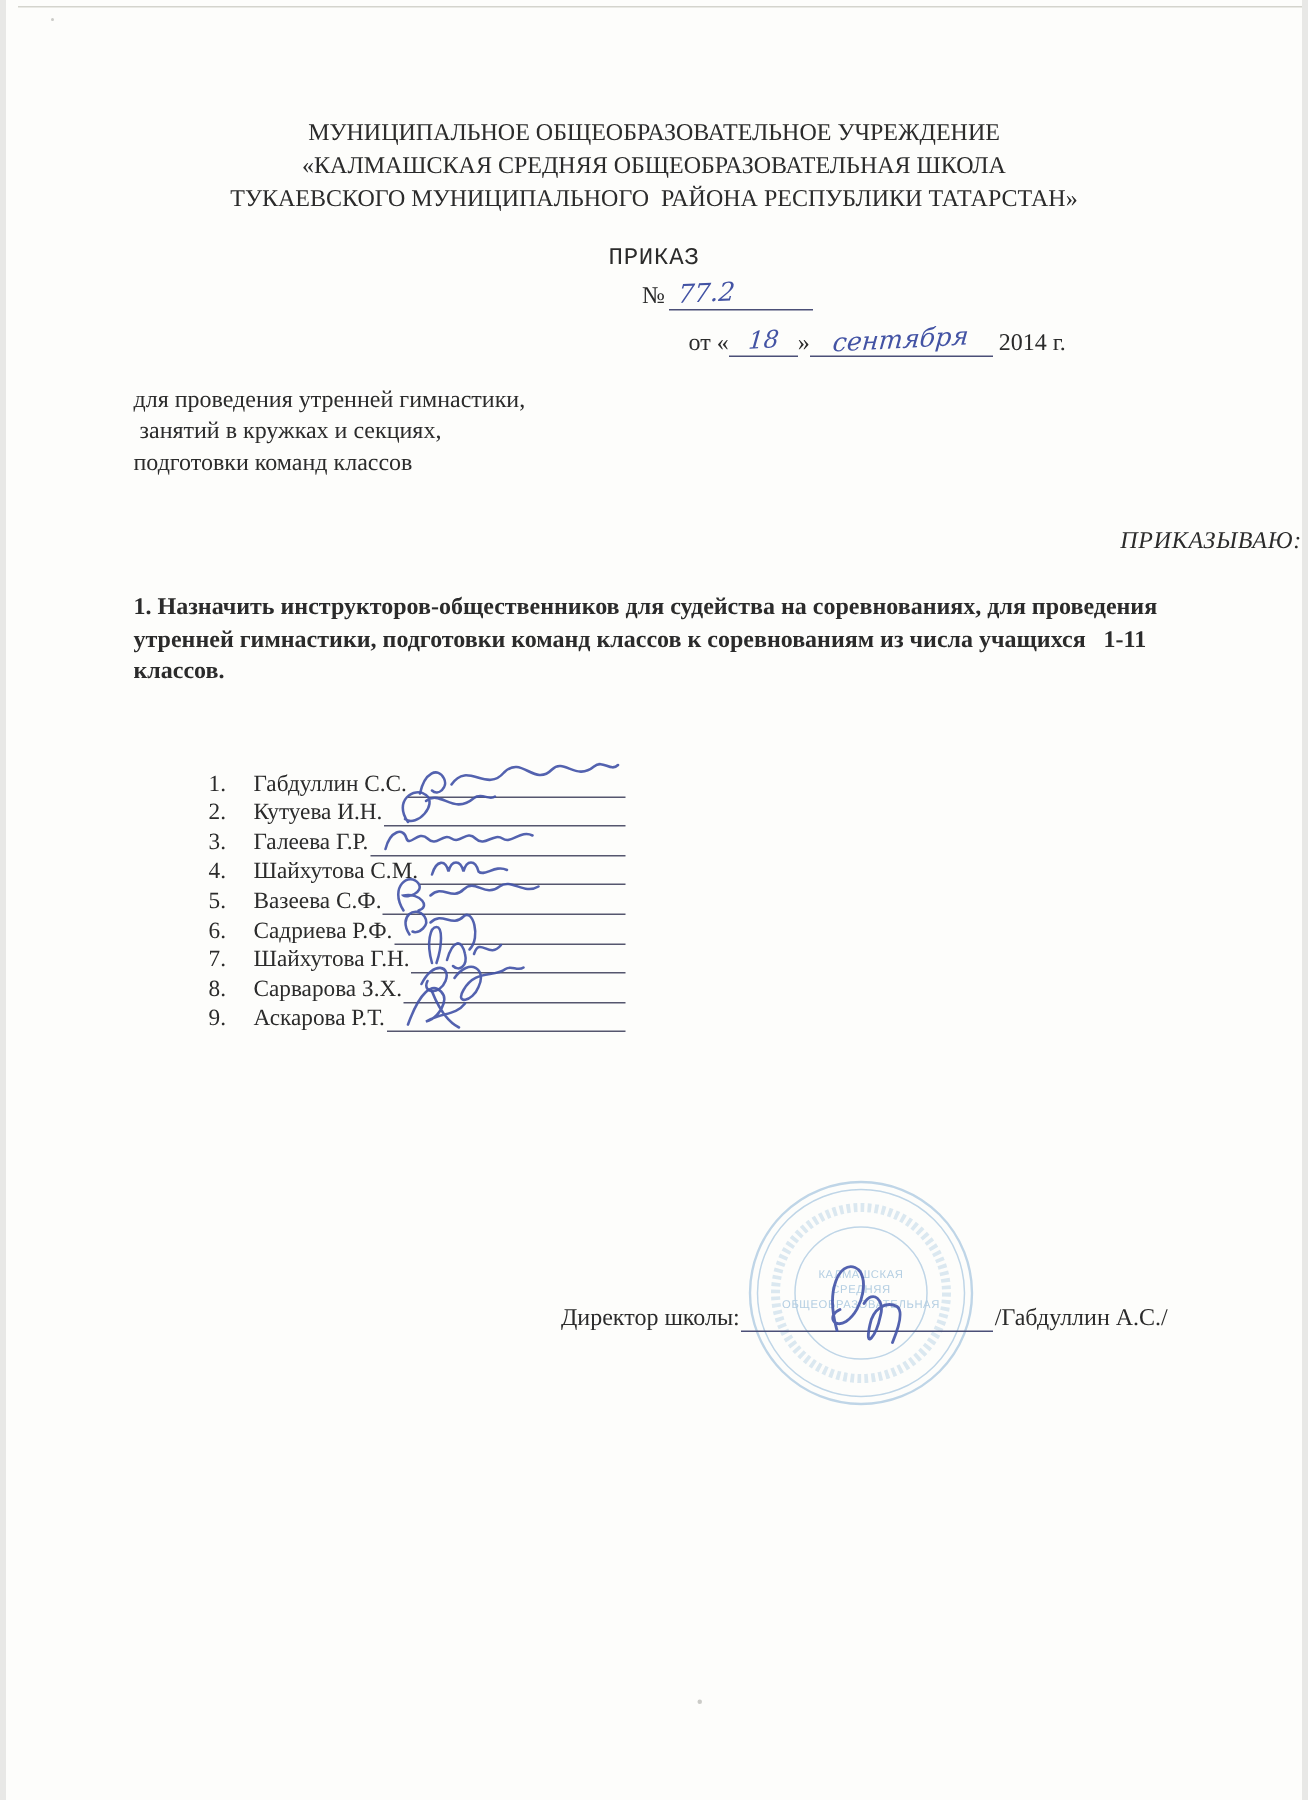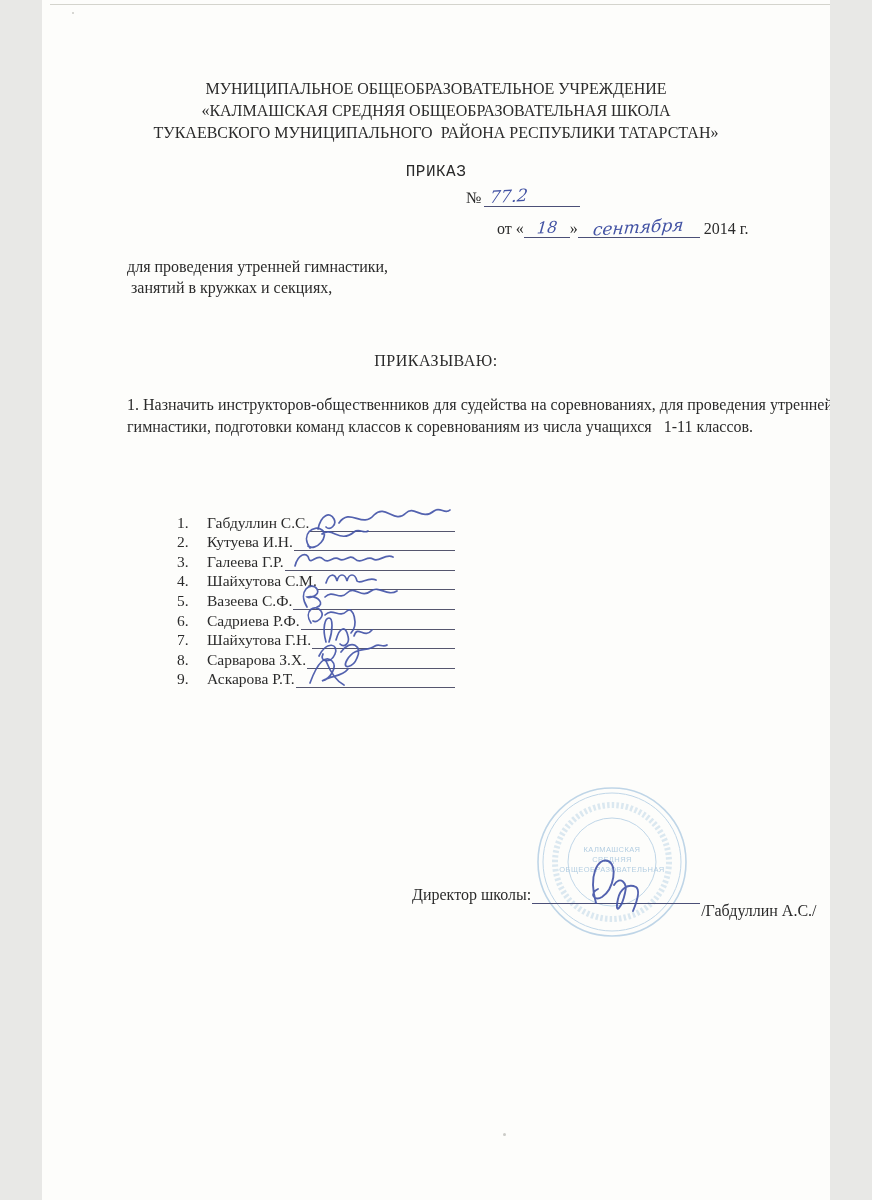--- a/index.html
+++ b/index.html
@@ -1,17 +1,17 @@
 <!DOCTYPE html>
 <html lang="ru"><head>
 <meta charset="utf-8">
 <style>
   html,body{margin:0;padding:0;background:#e8e8e6;}
   .page{
-    position:relative;width:788px;height:1200px;margin:0 auto;
+    position:relative;width:864px;height:1200px;margin:0 auto;
     background:#fdfdfb;overflow:hidden;
     font-family:"Liberation Serif","DejaVu Serif",serif;
     color:#2b2b2b;font-size:16px;
   }
   .scan-edge{position:absolute;top:4px;left:8px;width:856px;height:1px;background:#c9c9c2;opacity:.8;}
   .speck{position:absolute;background:#9a9a94;border-radius:50%;opacity:.5;}
 
   .header{position:absolute;top:78px;left:0;width:100%;text-align:center;line-height:22px;}
   .header div{white-space:pre;}
 
@@ -28,42 +28,42 @@
   .hand{
     font-family:"DejaVu Serif",serif;font-style:italic;
     color:#4353a4;font-size:17px;display:inline-block;
     transform:rotate(-3deg) skewX(-8deg);line-height:14px;
   }
   .hand-day{font-size:16px;}
 
   .subject{position:absolute;top:256px;left:85px;line-height:21px;}
   .subject div{white-space:pre;}
 
-  .decree{position:absolute;top:352px;left:0;width:100%;text-align:center;letter-spacing:.5px;}
-
-  .paras{position:absolute;top:394px;left:85px;width:714px;line-height:21.5px;}
+  .decree{position:absolute;top:352px;left:0;width:100%;text-align:right;letter-spacing:.5px;font-style:italic;}
+
+  .paras{position:absolute;top:394px;left:85px;width:714px;line-height:21.5px;font-weight:bold;}
   .paras p{margin:0;white-space:pre-wrap;}
 
   .sign-list{position:absolute;top:512px;left:135px;width:278px;}
   .sign-row{display:flex;align-items:flex-end;height:19.6px;font-size:15.5px;}
   .sign-row .num{width:30px;flex:0 0 30px;}
   .sign-row .name{white-space:pre;padding-right:1px;margin-top:16px;}
   .sign-row .line{flex:1;position:relative;border-bottom:1.4px solid #55566e;height:16px;}
   .sig{position:absolute;left:2px;bottom:-6px;overflow:visible;}
   .sig path{fill:none;stroke:#4455a8;stroke-width:1.7;stroke-linecap:round;opacity:.92;}
 
   .stamp{position:absolute;top:786px;left:494px;width:152px;height:152px;z-index:1;opacity:.85;}
   .stamp circle{fill:none;stroke:#b5cfe4;}
   .stamp text{fill:#a7c6de;font-family:"Liberation Sans",sans-serif;font-size:7.5px;letter-spacing:.4px;text-anchor:middle;}
 
   .footer{position:absolute;top:870px;left:370px;display:flex;align-items:center;z-index:2;}
   .footer .line{display:inline-block;width:168px;border-bottom:1.5px solid #4b4f77;position:relative;height:16px;margin:0 1px;}
   .footer .sig-dir{position:absolute;left:38px;bottom:-28px;overflow:visible;}
   .footer .sig-dir path{fill:none;stroke:#4455a8;stroke-width:1.9;stroke-linecap:round;opacity:.92;}
-  .footer .signed-name{white-space:pre;margin-top:32px;}
+  .footer .signed-name{white-space:pre;}
 </style>
 </head>
 <body>
 
 <div class="page">
   <div class="scan-edge"></div>
   <div class="speck" style="top:12px;left:30px;width:2px;height:2px;"></div>
   <div class="speck" style="top:1133px;left:461px;width:3px;height:3px;"></div>
 
   <div class="header">
@@ -83,20 +83,21 @@
     <span>от «</span>
     <span class="blank blank-day"><span class="hand hand-day">18</span></span>
     <span>»</span>
     <span class="blank blank-month"><span class="hand">сентября</span></span>
     <span> 2014 г.</span>
   </div>
 
   <div class="subject">
     <div>для проведения утренней гимнастики,</div>
     <div> занятий в кружках и секциях,</div>
+    <div>подготовки команд классов</div>
   </div>
 
   <div class="decree">ПРИКАЗЫВАЮ:</div>
 
   <div class="paras">
     <p>1. Назначить инструкторов-общественников для судейства на соревнованиях, для проведения утренней гимнастики, подготовки команд классов к соревнованиям из числа учащихся   1-11 классов.</p>
   </div>
 
   <div class="sign-list">
     <div class="sign-row">

